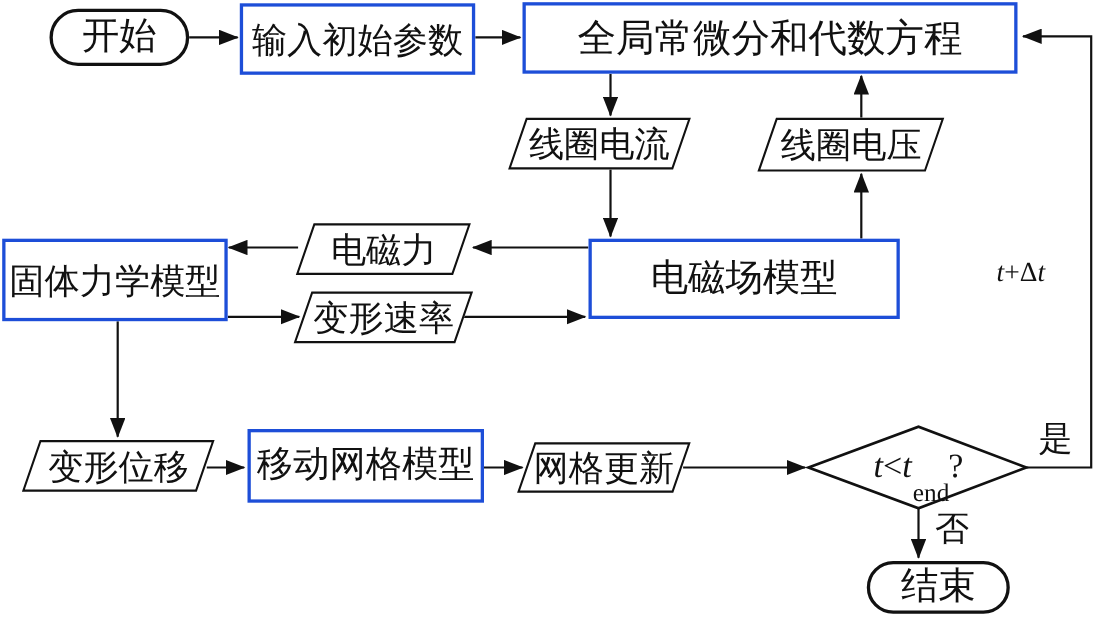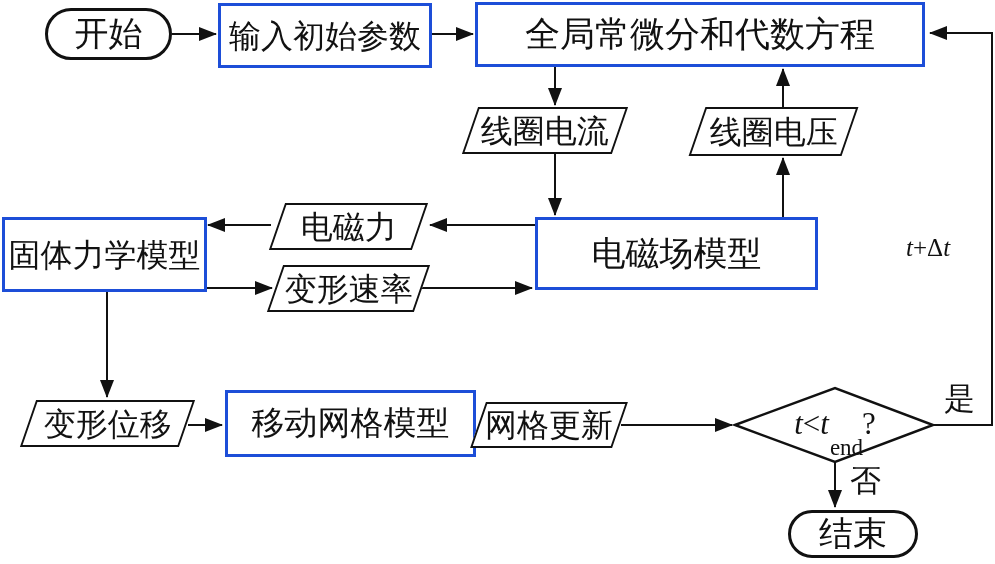--- a/index.html
+++ b/index.html
@@ -36,21 +36,21 @@
   #start        { left: 45px;  top: 8px;   width: 127px; height: 52px; }
   #input-params { left: 218px; top: 3px;   width: 214px; height: 65px; }
   #global-eq    { left: 475px; top: 2px;   width: 450px; height: 65px; font-size: 35px; text-align: right; }
   #coil-current { left: 470px; top: 107px; width: 150px; height: 47px; }
   #coil-voltage { left: 697px; top: 107px; width: 153px; height: 49px; }
   #em-force     { left: 277px; top: 203px; width: 143px; height: 47px; }
   #em-field     { left: 535px; top: 217px; width: 283px; height: 73px; font-size: 34px; }
   #solid-mech   { left: 2px;   top: 217px; width: 205px; height: 75px; }
   #deform-rate  { left: 275px; top: 265px; width: 147px; height: 47px; }
   #deform-disp  { left: 28px;  top: 400px; width: 159px; height: 47px; }
-  #moving-mesh  { left: 225px; top: 390px; width: 251px; height: 67px; font-size: 33px; }
+  #moving-mesh  { left: 225px; top: 390px; width: 215px; height: 67px; font-size: 33px; }
   #mesh-update  { left: 478px; top: 402px; width: 142px; height: 46px; }
   #end-oval     { left: 788px; top: 510px; width: 130px; height: 48px; }
 
   #decision-label {
     position: absolute;
     left: 744px; top: 400px; width: 182px; height: 46px;
     display: flex; align-items: center; justify-content: center;
     font-size: 31px; line-height: 1; white-space: nowrap;
   }
   #decision-label i { font-style: italic; }

